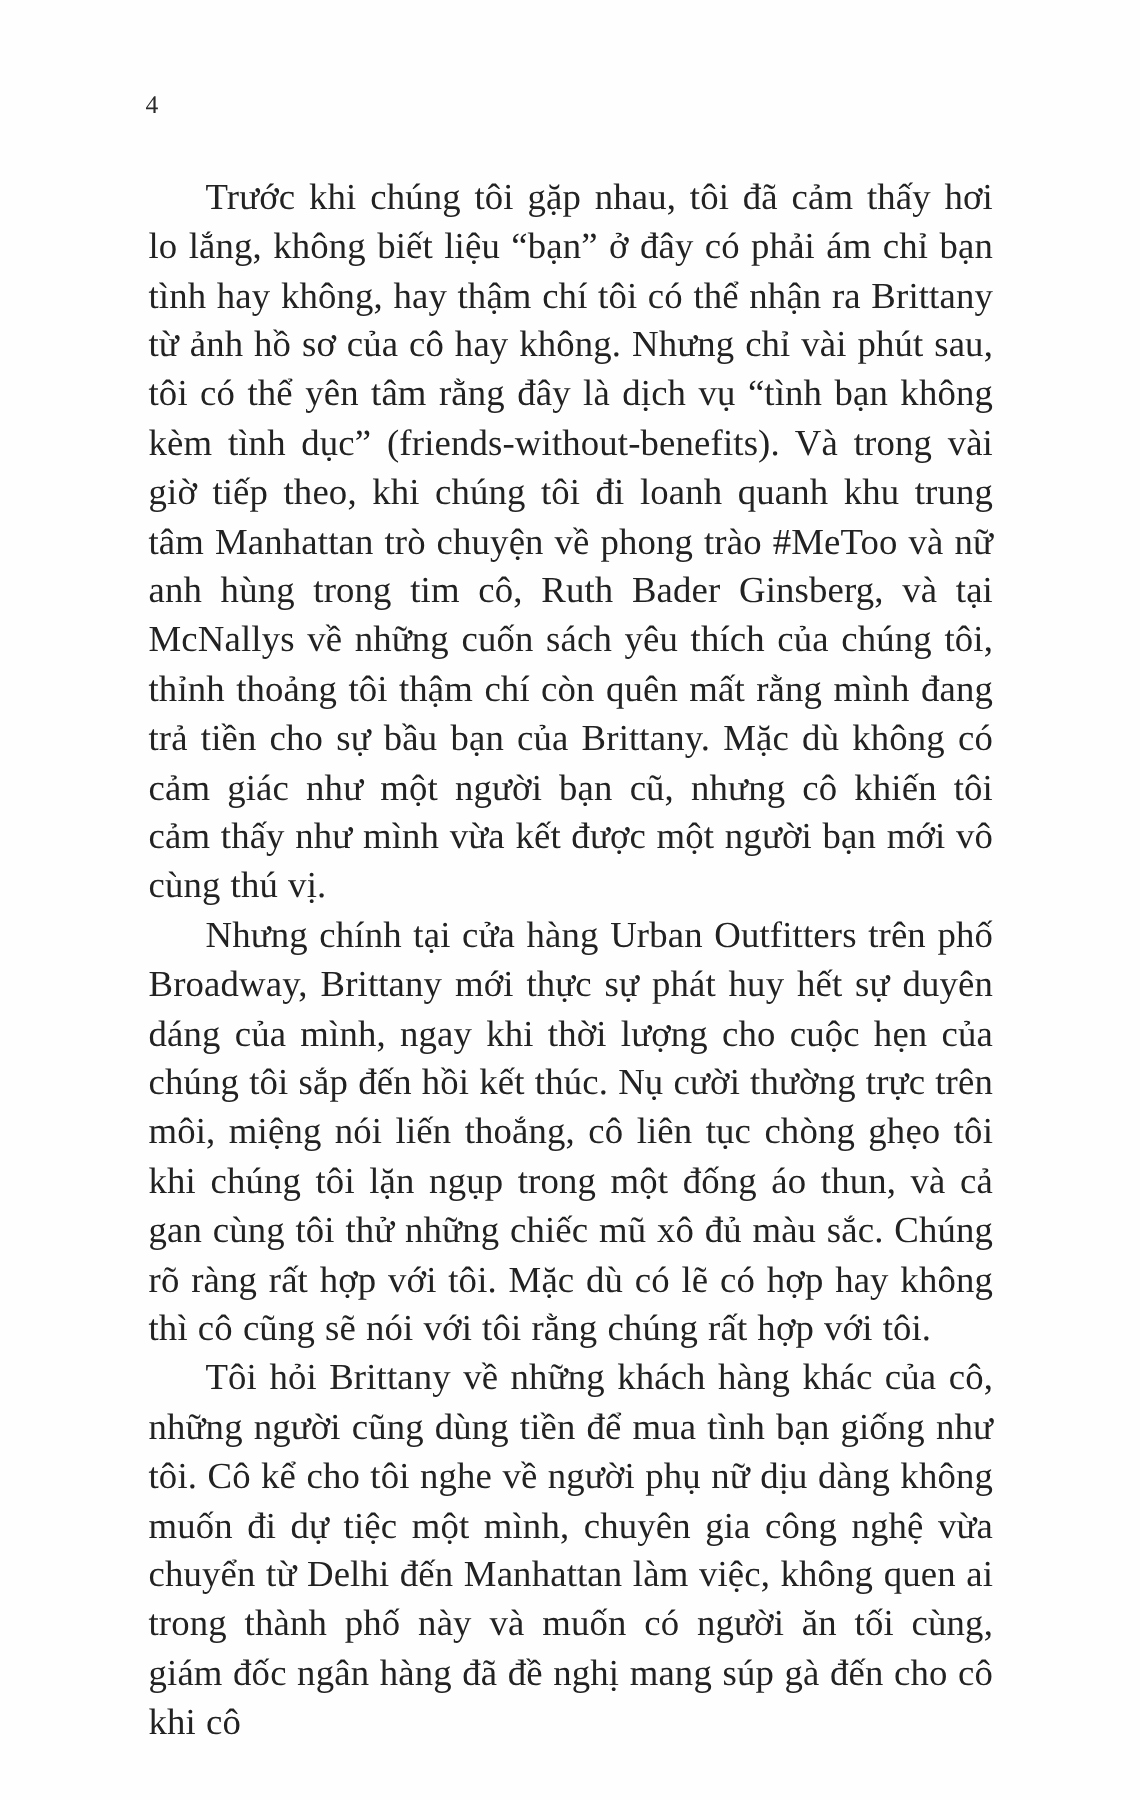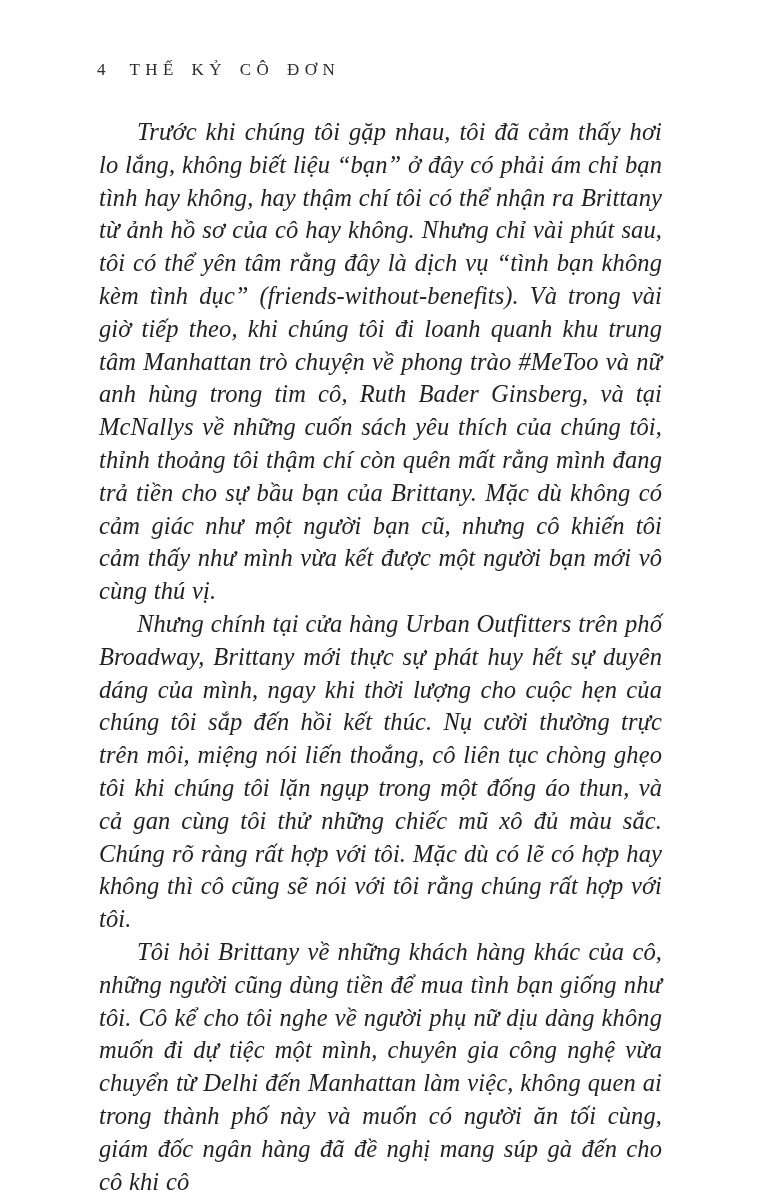--- a/index.html
+++ b/index.html
@@ -34,40 +34,38 @@
   .running-header .running-title {
     letter-spacing: 0.32em;
     word-spacing: 0.18em;
     font-weight: 400;
   }
   .content {
     position: absolute;
     top: 116px;
     left: 99px;
     width: 563px;
-    font-style: italic;
   }
   .content p {
     font-size: 24.5px;
     line-height: 32.8px;
     text-align: justify;
     text-indent: 38px;
     color: #222222;
     letter-spacing: 0.1px;
     word-spacing: 0.5px;
   }
 </style>
 </head>
 <body>
 
 <div class="page">
 
   <div class="running-header">
     <span class="page-number">4</span>
-    <span class="running-title">THẾ KỶ CÔ ĐƠN</span>
   </div>
 
   <div class="content">
     <p>Trước khi chúng tôi gặp nhau, tôi đã cảm thấy hơi lo lắng, không biết liệu “bạn” ở đây có phải ám chỉ bạn tình hay không, hay thậm chí tôi có thể nhận ra Brittany từ ảnh hồ sơ của cô hay không. Nhưng chỉ vài phút sau, tôi có thể yên tâm rằng đây là dịch vụ “tình bạn không kèm tình dục” (friends-without-benefits). Và trong vài giờ tiếp theo, khi chúng tôi đi loanh quanh khu trung tâm Manhattan trò chuyện về phong trào #MeToo và nữ anh hùng trong tim cô, Ruth Bader Ginsberg, và tại McNallys về những cuốn sách yêu thích của chúng tôi, thỉnh thoảng tôi thậm chí còn quên mất rằng mình đang trả tiền cho sự bầu bạn của Brittany. Mặc dù không có cảm giác như một người bạn cũ, nhưng cô khiến tôi cảm thấy như mình vừa kết được một người bạn mới vô cùng thú vị.</p>
     <p>Nhưng chính tại cửa hàng Urban Outfitters trên phố Broadway, Brittany mới thực sự phát huy hết sự duyên dáng của mình, ngay khi thời lượng cho cuộc hẹn của chúng tôi sắp đến hồi kết thúc. Nụ cười thường trực trên môi, miệng nói liến thoắng, cô liên tục chòng ghẹo tôi khi chúng tôi lặn ngụp trong một đống áo thun, và cả gan cùng tôi thử những chiếc mũ xô đủ màu sắc. Chúng rõ ràng rất hợp với tôi. Mặc dù có lẽ có hợp hay không thì cô cũng sẽ nói với tôi rằng chúng rất hợp với tôi.</p>
     <p>Tôi hỏi Brittany về những khách hàng khác của cô, những người cũng dùng tiền để mua tình bạn giống như tôi. Cô kể cho tôi nghe về người phụ nữ dịu dàng không muốn đi dự tiệc một mình, chuyên gia công nghệ vừa chuyển từ Delhi đến Manhattan làm việc, không quen ai trong thành phố này và muốn có người ăn tối cùng, giám đốc ngân hàng đã đề nghị mang súp gà đến cho cô khi cô</p>
   </div>
 
 </div>
 

